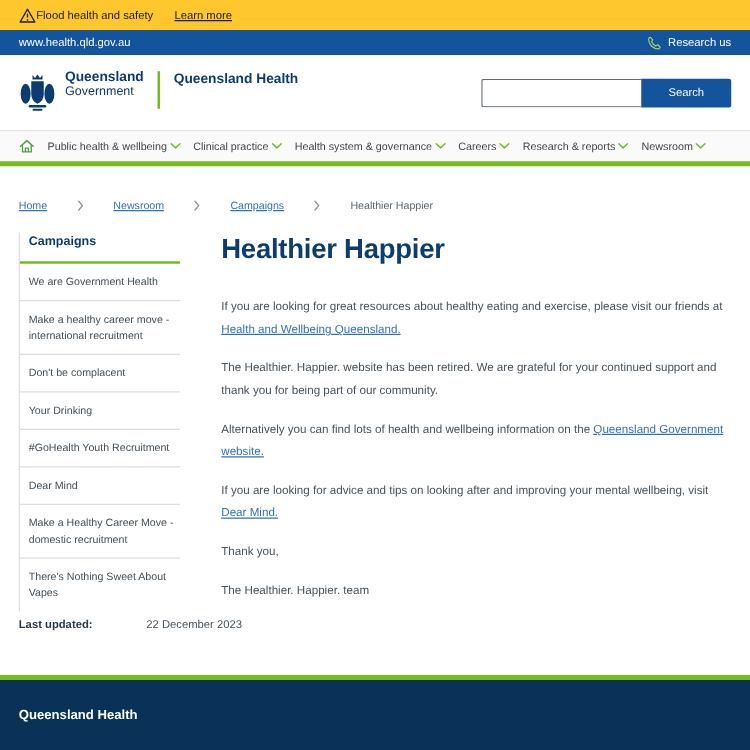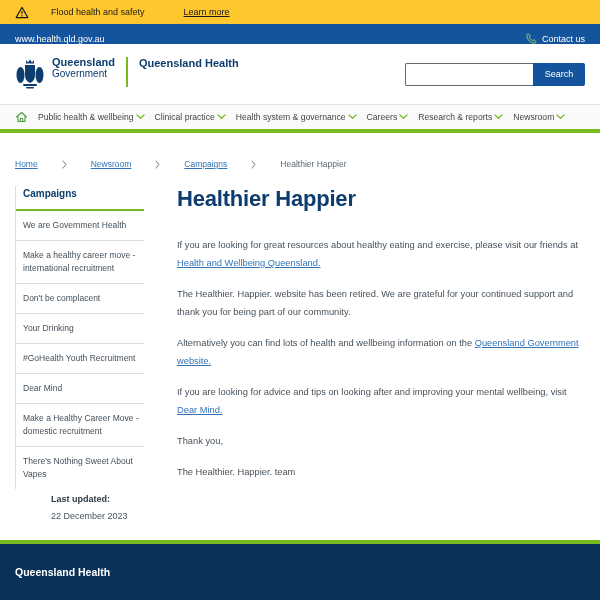--- a/index.html
+++ b/index.html
@@ -11,32 +11,32 @@
     flex-direction: column;
     overflow: hidden;
     color: var(--body-text, #46525C);
   }
 
   
   .alert-banner {
     height: 24px; flex: 0 0 24px;
     background: var(--accent-yellow, #FDC72D);
     display: flex; align-items: center;
-    padding: 0 15px; gap: 22px;
+    padding: 0 15px; gap: 0;
     font-size: 9px; color: #1b1b1b;
   }
   .alert-banner .learn-more {
     color: #1b1b1b; text-decoration: underline; margin-left: 2px; cursor: pointer; padding-left: 15px;
   }
 
   
   .utility-bar {
     height: 20px; flex: 0 0 20px;
     background: var(--brand-blue, #14549D);
-    display: flex; align-items: flex-end; justify-content: space-between;
+    display: flex; align-items: center; justify-content: space-between;
     padding: 0 15px; font-size: 9px; color: #ffffff;
   }
   .utility-bar .contact { display: flex; align-items: center; gap: 5px; cursor: pointer; }
 
   
   .site-header {
     height: 60px; flex: 0 0 60px;
     background: #ffffff;
     display: flex; align-items: center; justify-content: space-between;
     padding: 0 15px;
@@ -47,21 +47,21 @@
   .logo-text .l2 { font-size: 10px; color: var(--brand-navy, #0D3C6E); }
   .logo-divider { width: 2px; height: 30px; background: var(--accent-green, #76BC21); margin: 0 11px; }
   .site-title { font-size: 11px; font-weight: bold; color: var(--brand-navy, #0D3C6E); }
   .search-box { display: flex; align-items: stretch; }
   .search-box input {
     width: 128px; height: 23px; border: 1px solid #5f6a72; border-right: none;
     border-radius: 2px 0 0 2px; font-size: 9px; padding: 0 6px;
     font-family: "Liberation Sans", sans-serif; outline: none; color: #333;
   }
   .search-box button {
-    width: 52px; height: 23px; border: none; border-radius: 0 2px 2px 0;
+    width: 72px; height: 23px; border: none; border-radius: 0 2px 2px 0;
     background: var(--brand-blue, #14549D); color: #fff; font-size: 9px;
     font-family: "Liberation Sans", sans-serif; cursor: pointer;
   }
 
   
   .main-nav {
     flex: 0 0 29px; height: 29px;
     background: #fafafa;
     border-top: 1px solid #e4e4e4;
     border-bottom: 4px solid var(--accent-green, #76BC21);
@@ -105,21 +105,21 @@
   .main-col { width: 405px; margin-left: 33px; }
   .main-col h1 {
     font-size: 22px; font-weight: bold; letter-spacing: -0.2px;
     color: var(--brand-navy, #0D3C6E); margin: 0 0 24px;
   }
   .main-col p { font-size: 9.3px; line-height: 18px; margin: 0 0 13px; color: var(--body-text, #46525C); }
   .main-col a { color: var(--link-blue, #3173B9); text-decoration: underline; cursor: pointer; }
 
   
   .last-updated {
-    margin: auto 15px 36px; font-size: 9px; display: flex; gap: 7px; align-items: baseline; flex-direction: column;
+    margin: auto 15px 36px; font-size: 9px; display: flex; gap: 7px; align-items: baseline;
   }
   .last-updated .label { font-weight: bold; color: #2a3a47; }
   .last-updated .value { color: #46525C; margin-left: 36px; }
 
   
   .site-footer {
     flex: 0 0 60px; height: 60px;
     background: var(--footer-navy, #0A3157);
     border-top: 4px solid var(--accent-green, #76BC21);
     display: flex; align-items: center;
@@ -145,21 +145,21 @@
 </div>
 
 <div class="utility-bar">
   <span>www.health.qld.gov.au</span>
   <span class="contact">
     <span>
       <svg width="11" height="11" viewBox="0 0 12 12">
         <path d="M2.6 1 C1.7 1 1 1.7 1 2.6 C1 7.2 4.8 11 9.4 11 c0.9 0 1.6-0.7 1.6-1.6 l-2.1-2 -1.7 1 C5.6 7.7 4.3 6.4 3.6 4.8 l1-1.7 -2-2.1 Z" fill="none" stroke="#A6D46B" stroke-width="1" stroke-linejoin="round"></path>
       </svg>
     </span>
-    <span>Contact us</span>
+    <span>Research us</span>
   </span>
 </div>
 
 <div class="site-header">
   <div class="logo-group">
     <span>
       <svg width="30" height="34" viewBox="0 0 30 34" fill="#0D3C6E">
         <ellipse cx="5.5" cy="18" rx="4" ry="8"></ellipse>
         <ellipse cx="24.5" cy="18" rx="4" ry="8"></ellipse>
         <path d="M10 8 h10 v10 q0 6 -5 8 q-5 -2 -5 -8 Z"></path>

